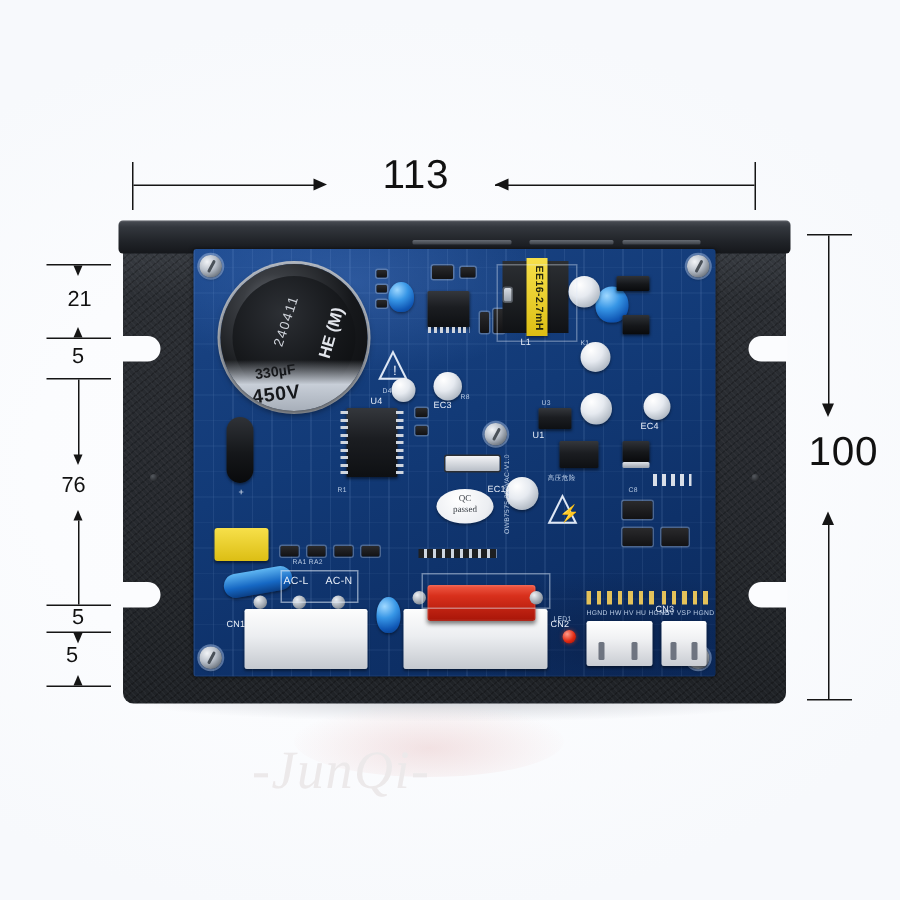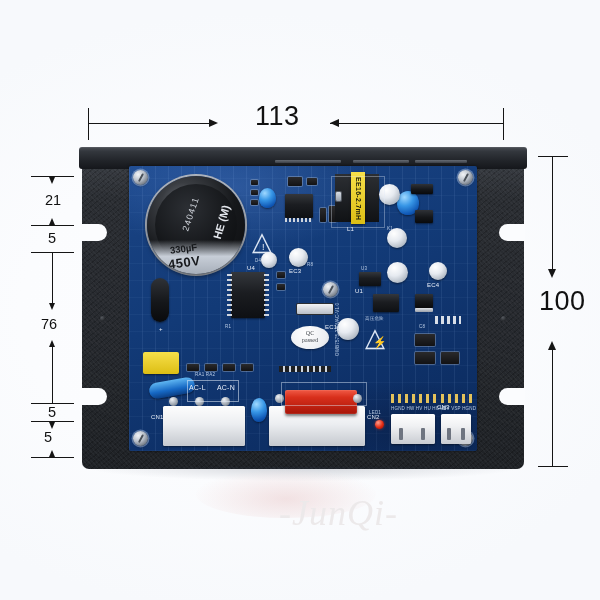--- a/index.html
+++ b/index.html
@@ -23,21 +23,21 @@
   }
 
   
   .unit{
     position:absolute;right:38px;top:496px;
     font-size:17px;font-weight:bold;color:#666d9e;
   }
 
   
   .watermark{
-    position:absolute;left:168px;top:492px;width:230px;text-align:right;
+    position:absolute;left:168px;top:492px;width:230px;text-align:left;
     font-family:"Liberation Serif", serif;font-style:italic;
     font-size:36px;color:#ece9ea;letter-spacing:1px;
     user-select:none;
   }
   .wm-blob{
     position:absolute;left:196px;top:470px;width:180px;height:48px;
     background:radial-gradient(ellipse at 50% 60%, rgba(229,186,186,.40) 0%, rgba(240,215,215,.18) 55%, rgba(255,255,255,0) 75%);
     border-radius:50%;
   }
 

